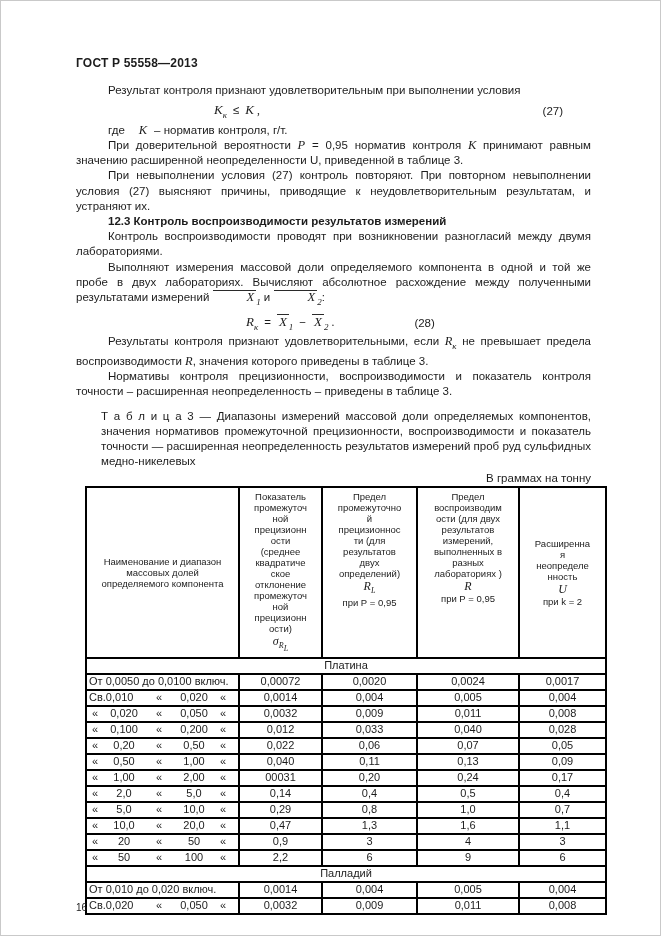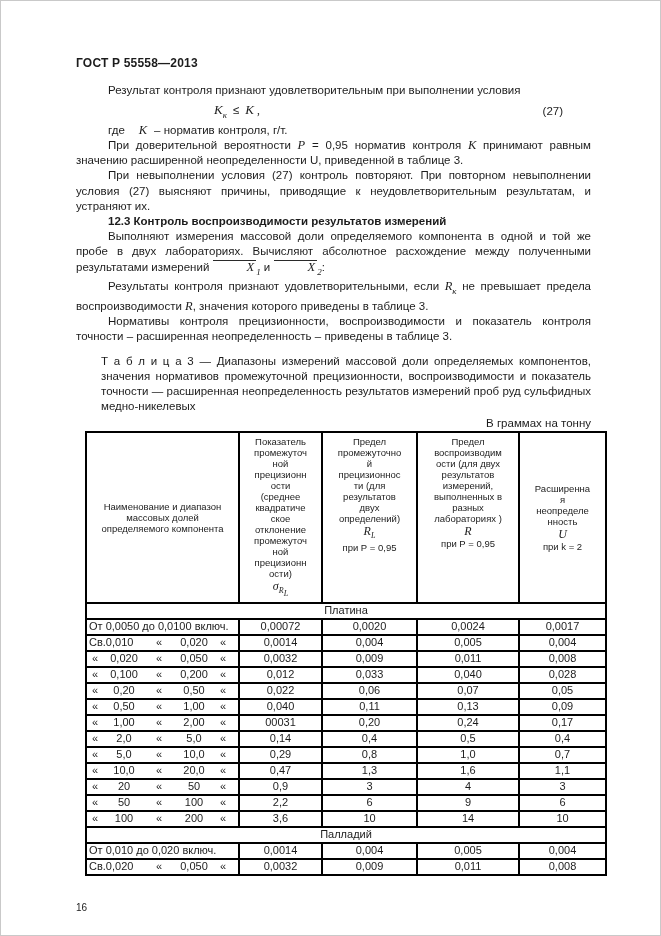--- a/index.html
+++ b/index.html
@@ -65,26 +65,31 @@
   <p class="para"><span>При доверительной вероятности</span>
     <span class="mi"><i>Р</i></span>
     <span>= 0,95 норматив контроля</span>
     <span class="mi"><i>К</i></span>
     <span>принимают равным значению расширенной неопределенности U, приведенной в таблице 3.</span></p>
 
   <p class="para">При невыполнении условия (27) контроль повторяют. При повторном невыполнении условия (27) выясняют причины, приводящие к неудовлетворительным результатам, и устраняют их.</p>
 
   <p class="para bold">12.3 Контроль воспроизводимости результатов измерений</p>
 
+  <p class="para">Контроль воспроизводимости проводят при возникновении разногласий между двумя лабораториями.</p>
 
   <p class="para"><span>Выполняют измерения массовой доли определяемого компонента в одной и той же пробе в двух лабораториях. Вычисляют абсолютное расхождение между полученными результатами измерений</span>
     <span class="mi"><span class="over"><i>X</i></span><sub>1</sub></span>
     <span>и</span>
     <span class="mi"><span class="over"><i>X</i></span><sub>2</sub></span><span>:</span></p>
 
+  <div class="eq-row eq28row">
+    <span class="eq"><i>R</i><sub>к</sub><span class="rel">=</span><span class="over"><i>X</i></span><sub>1</sub><span class="rel">−</span><span class="over"><i>X</i></span><sub>2</sub><span class="tail">.</span></span>
+    <span class="eq-num">(28)</span>
+  </div>
 
   <p class="para"><span>Результаты контроля признают удовлетворительными, если</span>
     <span class="mi"><i>R</i><sub>к</sub></span>
     <span>не превышает предела воспроизводимости</span>
     <span class="mi"><i>R</i></span><span>, значения которого приведены в таблице 3.</span></p>
 
   <p class="para">Нормативы контроля прецизионности, воспроизводимости и показатель контроля точности – расширенная неопределенность – приведены в таблице 3.</p>
 
   <p class="caption"><span>Т а б л и ц а 3 —</span>
     <span>Диапазоны измерений массовой доли определяемых компонентов, значения нормативов промежуточной прецизионности, воспроизводимости и показатель точности — расширенная неопределенность результатов измерений проб руд сульфидных медно-никелевых</span></p>
@@ -208,27 +213,20 @@
             <td>3</td>
           </tr>
           <tr>
             <td class="range"><span class="rpart" style="width: 12px;">«</span><span class="rpart" style="width: 46px;">50</span><span class="rpart" style="width: 24px;">«</span><span class="rpart" style="width: 46px;">100</span><span class="rpart" style="width: 12px;">«</span></td>
             <td>2,2</td>
             <td>6</td>
             <td>9</td>
             <td>6</td>
           </tr>
           <tr>
-            <td class="range"><span class="rpart" style="width: 12px;">«</span><span class="rpart" style="width: 46px;">100</span><span class="rpart" style="width: 24px;">«</span><span class="rpart" style="width: 46px;">200</span><span class="rpart" style="width: 12px;">«</span></td>
-            <td>3,6</td>
-            <td>10</td>
-            <td>14</td>
-            <td>10</td>
-          </tr>
-          <tr>
             <td colspan="5" class="section">Палладий</td>
           </tr>
           <tr>
             <td class="range">От 0,010 до 0,020 включ.</td>
             <td>0,0014</td>
             <td>0,004</td>
             <td>0,005</td>
             <td>0,004</td>
           </tr>
           <tr>

